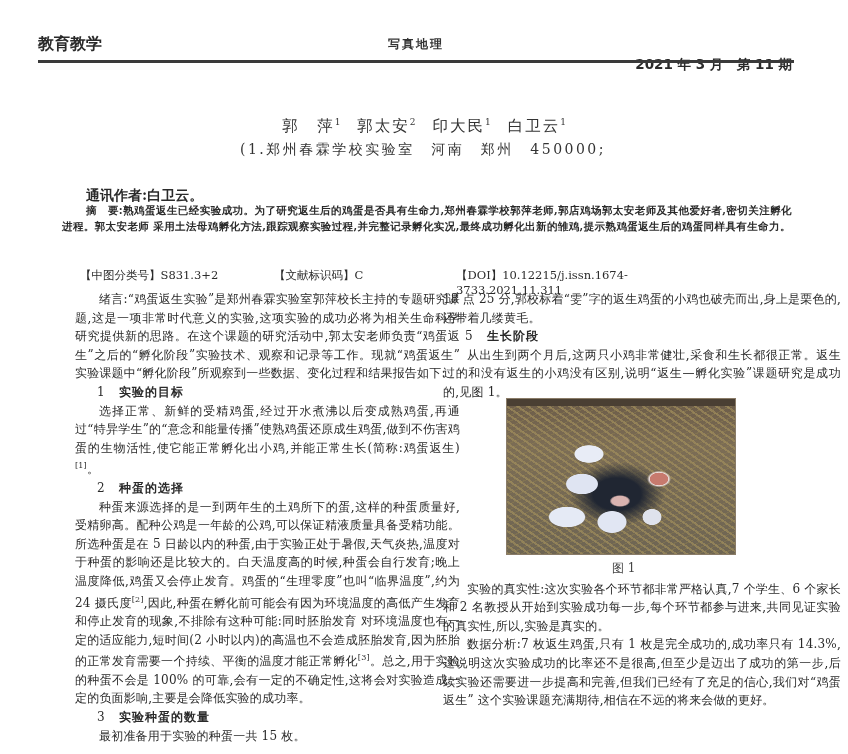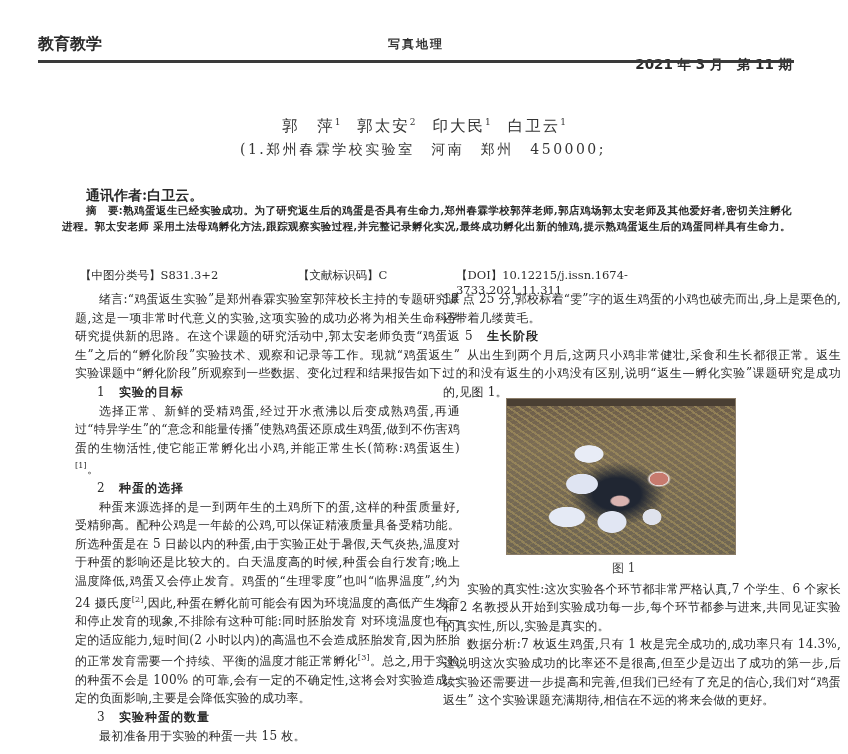--- a/index.html
+++ b/index.html
@@ -35,21 +35,21 @@
   .affil-1 { top: 141px; left: 240px; }
   .affil-2 { top: 163px; left: 205px; }
 
   .block { position: absolute; font-size: 11px; line-height: 15.5px; color: #2b2b2b; }
   .corresp { left: 86px; top: 188px; font-weight: bold; font-size: 14px; }
   .abstract { left: 62px; top: 203px; width: 730px; font-size: 10.5px; line-height: 15.8px; font-weight: bold; text-indent: 24px; letter-spacing: 0.4px; text-align: justify; }
   .keywords { left: 86px; top: 251px; font-size: 10.5px; font-weight: bold; letter-spacing: 0.3px; }
 
   .cls-line { position: absolute; top: 268px; font-size: 11.5px; color: #2b2b2b; }
   .clc { left: 80px; }
-  .doccode { left: 298px; }
+  .doccode { left: 274px; }
   .doi { left: 456px; }
 
   .col { position: absolute; font-size: 12px; line-height: 18.6px; color: #2a2a2a; text-align: justify; letter-spacing: 0.2px; }
   .col-left { left: 62px; top: 290px; width: 385px; margin-left: 13px; }
   .col-right { left: 443px; top: 290px; width: 398px; }
   .col p { text-indent: 24px; }
   .col h3 { font-size: 12px; font-weight: bold; padding-left: 22px; letter-spacing: 1px; }
   .col h3 .num { display: inline-block; width: 22px; font-weight: normal; }
   .col sup { font-size: 8px; }
 

